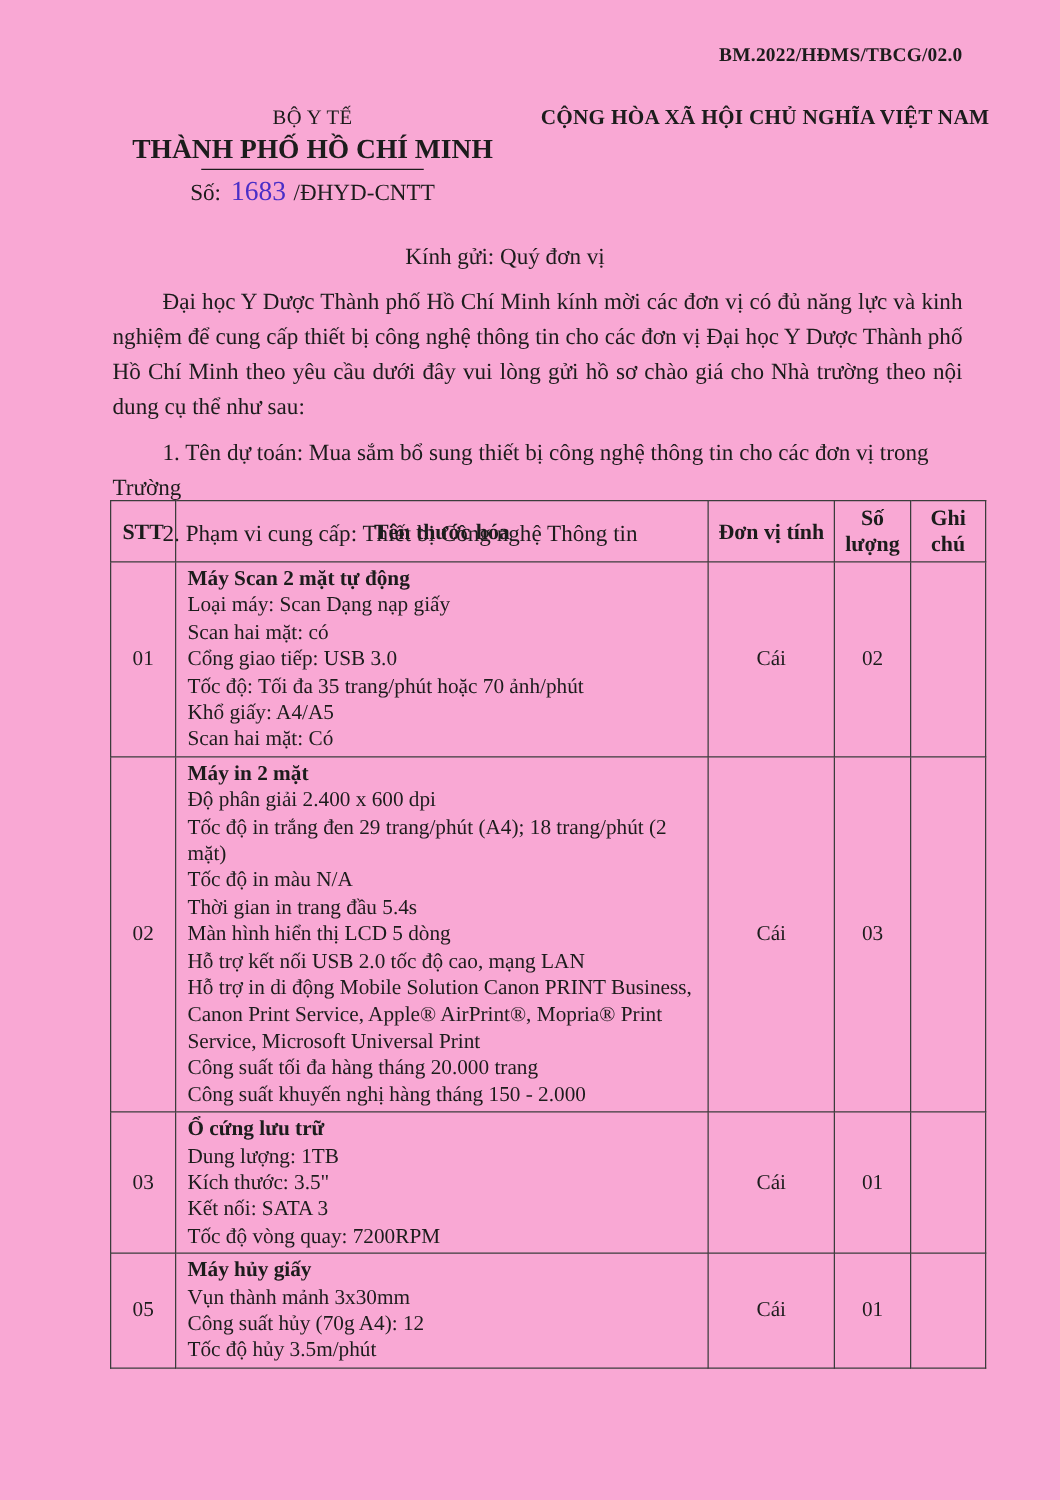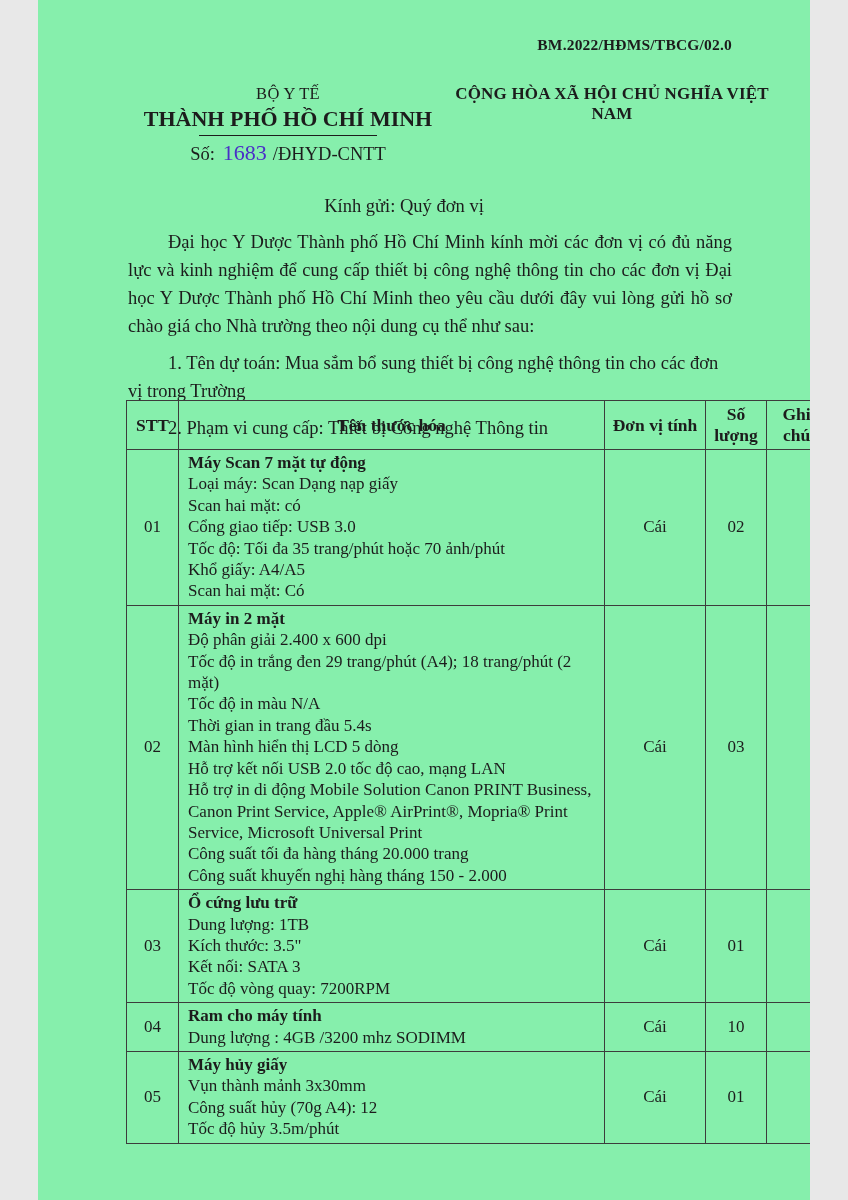--- a/index.html
+++ b/index.html
@@ -1,22 +1,22 @@
 <!DOCTYPE html>
 <html><head>
 <meta charset="utf-8">
 <style>
   * { margin: 0; padding: 0; box-sizing: border-box; }
   html, body { background: #e8e8e8; }
   body { font-family: "Liberation Serif", "DejaVu Serif", serif; }
   .page {
     position: relative;
-    width: 772px; height: 1200px;
+    width: 848px; height: 1200px;
     margin: 0 auto;
-    background: #86efac;
+    background: #f9a8d4;
     color: #1c1c1c;
     overflow: hidden;
   }
   
   .doc-code {
     position: absolute;
     top: 36px; right: 78px;
     font-weight: bold;
     font-size: 15.5px;
     letter-spacing: 0.2px;
@@ -165,21 +165,21 @@
           <th>Tên thước hóa</th>
           <th>Đơn vị tính</th>
           <th>Số lượng</th>
           <th>Ghi chú</th>
         </tr>
       </thead>
       <tbody>
   <tr>
     <td class="stt">01</td>
     <td class="name">
-      <div class="item-title">Máy Scan 7 mặt tự động</div>
+      <div class="item-title">Máy Scan 2 mặt tự động</div>
       <div>
                 <div>Loại máy: Scan Dạng nạp giấy</div>
                 <div>Scan hai mặt: có</div>
                 <div>Cổng giao tiếp: USB 3.0</div>
                 <div>Tốc độ: Tối đa 35 trang/phút hoặc 70 ảnh/phút</div>
                 <div>Khổ giấy: A4/A5</div>
                 <div>Scan hai mặt: Có</div>
               </div>
     </td>
     <td class="unit">Cái</td>
@@ -217,32 +217,20 @@
                 <div>Kích thước: 3.5"</div>
                 <div>Kết nối: SATA 3</div>
                 <div>Tốc độ vòng quay: 7200RPM</div>
               </div>
     </td>
     <td class="unit">Cái</td>
     <td class="qty">01</td>
     <td class="note"></td>
   </tr>
 
-  <tr>
-    <td class="stt">04</td>
-    <td class="name">
-      <div class="item-title">Ram cho máy tính</div>
-      <div>
-                <div>Dung lượng : 4GB /3200 mhz SODIMM</div>
-              </div>
-    </td>
-    <td class="unit">Cái</td>
-    <td class="qty">10</td>
-    <td class="note"></td>
-  </tr>
 
   <tr>
     <td class="stt">05</td>
     <td class="name">
       <div class="item-title">Máy hủy giấy</div>
       <div>
                 <div>Vụn thành mảnh 3x30mm</div>
                 <div>Công suất hủy (70g A4): 12</div>
                 <div>Tốc độ hủy 3.5m/phút</div>
               </div>

